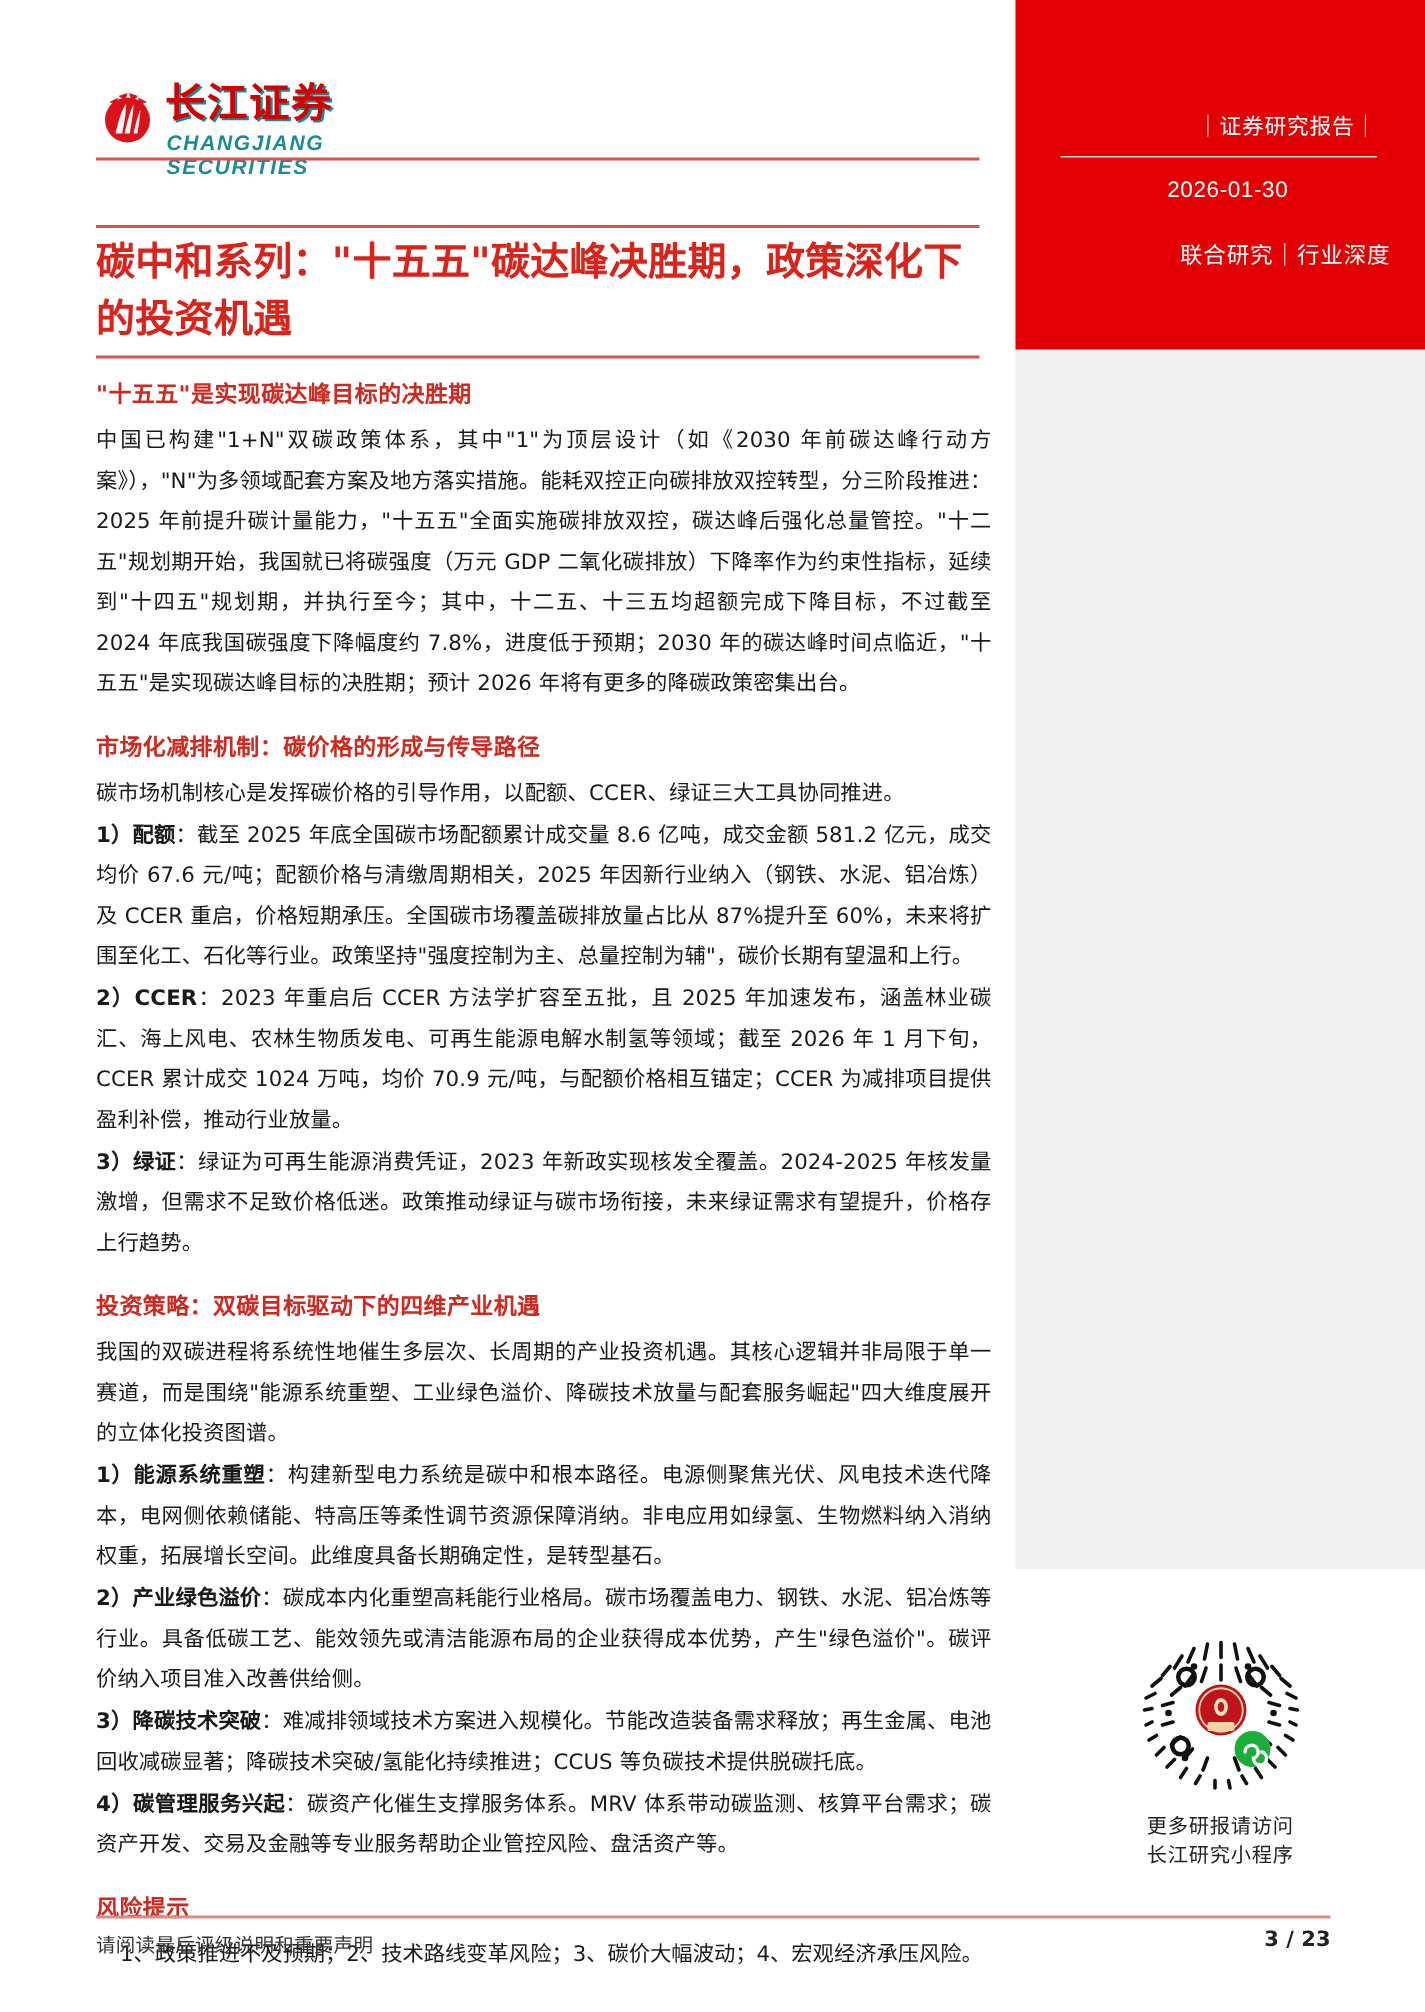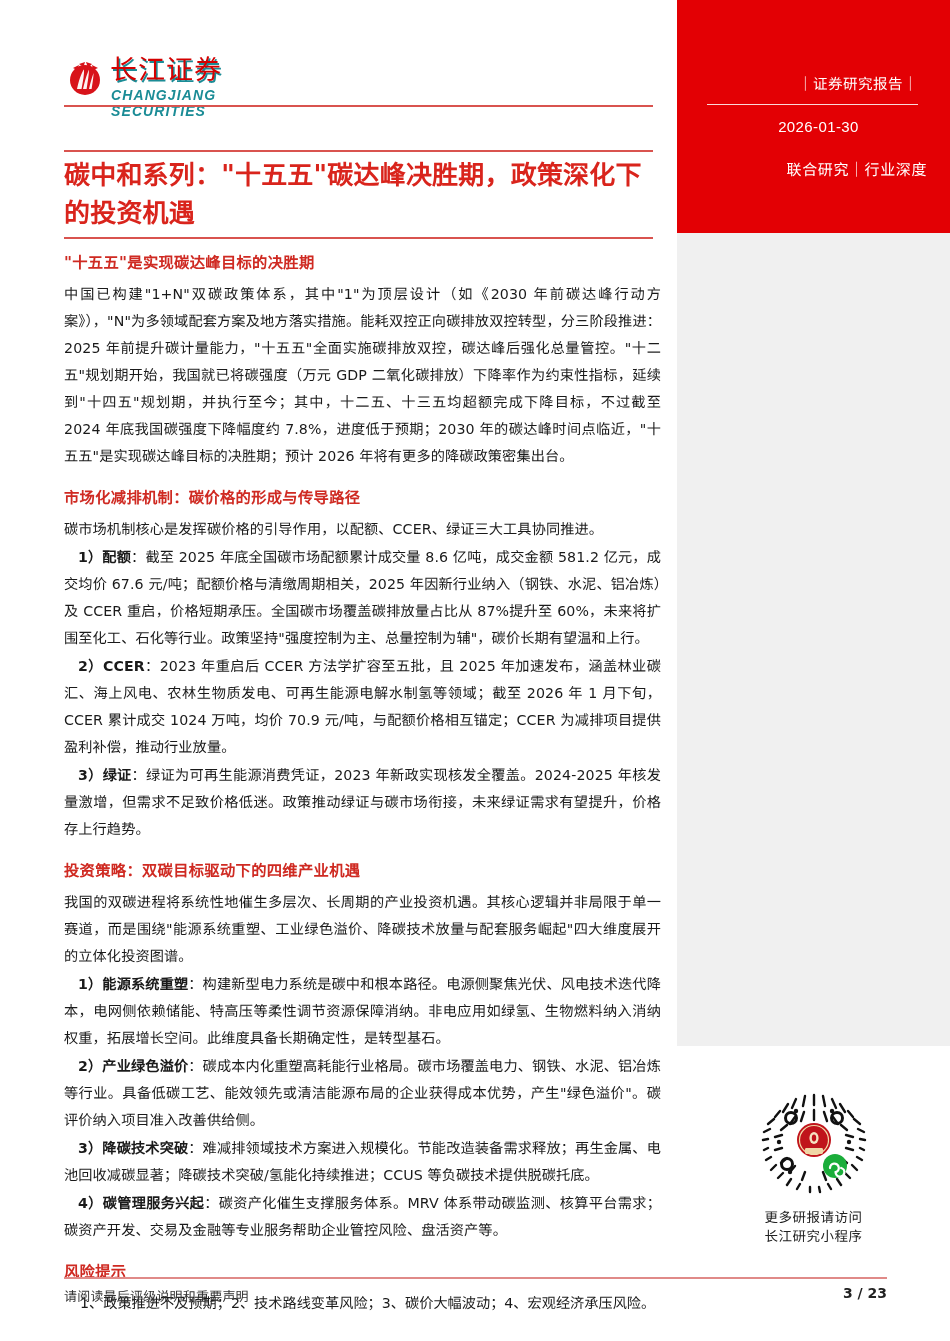--- a/index.html
+++ b/index.html
@@ -120,21 +120,21 @@
     top: 2px;
     width: 42px;
     height: 42px;
   }
   .logo-cn {
     position: absolute;
     left: 46px;
     top: 0px;
     font-family: "DejaVu Sans", sans-serif;
     font-size: 27px;
-    font-weight: normal;
+    font-weight: bold;
     color: #d40000;
     letter-spacing: 1px;
     line-height: 31px;
     text-shadow: 1.5px 1.5px 0 #1b8c96;
   }
   .logo-en {
     position: absolute;
     left: 47px;
     top: 33px;
     font-size: 14px;
@@ -188,21 +188,21 @@
   .para {
     font-family: "DejaVu Sans", sans-serif;
     font-size: 14.2px;
     line-height: 27px;
     color: #1a1a1a;
     margin: 0 0 1px 0;
     text-align: justify;
     text-justify: inter-ideograph;
     letter-spacing: 0.1px;
   }
-  .para b, .lead { font-weight: bold; margin-left: 14px; }
+  .para b, .lead { font-weight: bold; }
   .risk-list {
     font-family: "DejaVu Sans", sans-serif;
     font-size: 14.2px;
     line-height: 27px;
     color: #1a1a1a;
     margin: 4px 0 0 16px;
   }
 
   
   .foot-rule {

